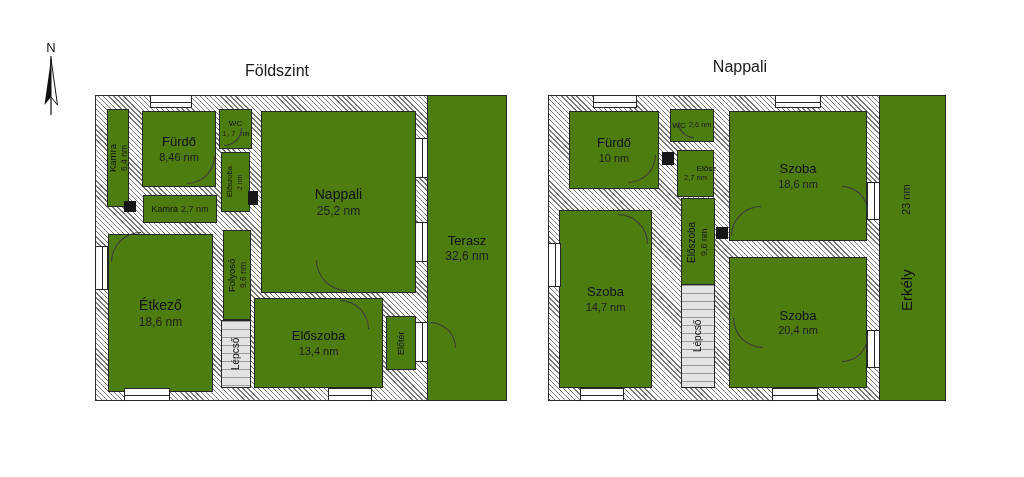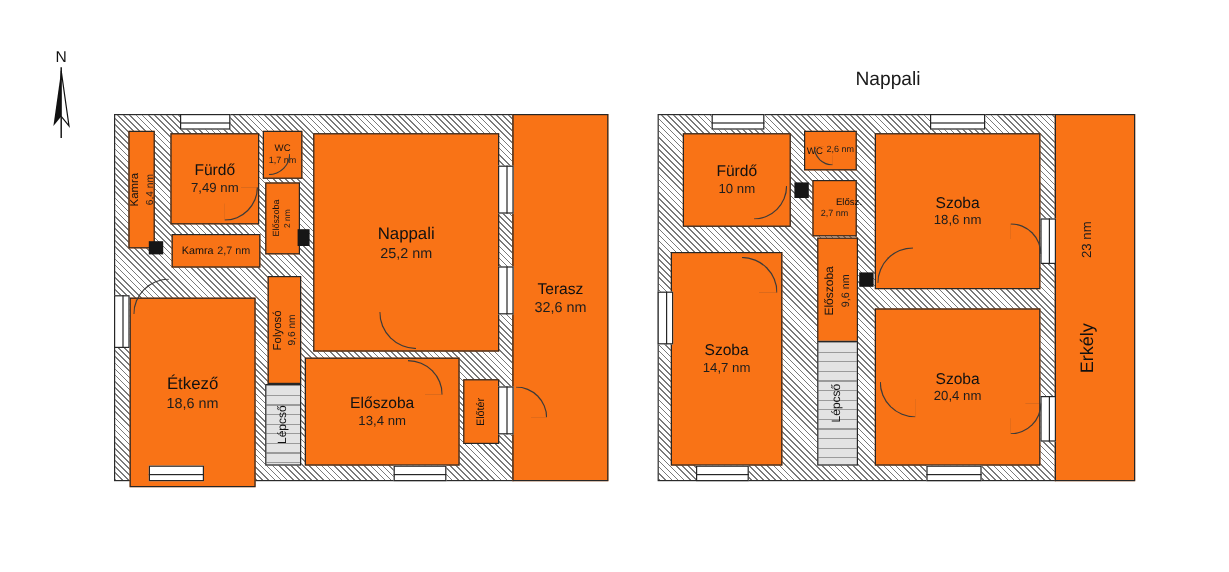--- a/index.html
+++ b/index.html
@@ -3,21 +3,21 @@
 <meta charset="utf-8">
 <style>
   * { margin:0; padding:0; box-sizing:border-box; }
   body { width:1024px; height:477px; background:#fff; font-family:"Liberation Sans", sans-serif; color:#111; }
   #canvas { position:relative; width:1024px; height:477px; background:#fff; overflow:hidden; }
   .abs { position:absolute; }
   .title { position:absolute; text-align:center; font-size:16px; color:#1a1a1a; }
   .hatch { position:absolute; background-color:#fff;
     background-image:repeating-linear-gradient(45deg,#7a7a7a 0,#7a7a7a 1px,transparent 1px,transparent 3.6px);
     border:1.6px solid #2b2b2b; }
-  .room { position:absolute; background:#f97316; border:1px solid #262626;
+  .room { position:absolute; background:#4d7c0f; border:1px solid #262626;
     display:flex; flex-direction:column; align-items:center; justify-content:center;
     gap:1px; text-align:center; }
   .room.row { flex-direction:row; gap:3px; }
   .room span { white-space:nowrap; line-height:1.18; }
   .rname { font-size:13px; }
   .rarea { font-size:11px; color:#1d1d1d; }
   .vtext { writing-mode:vertical-rl; transform:rotate(180deg); }
   .vtext span { display:block; }
   .stairs { background-color:#e3e3e3;
     background-image:repeating-linear-gradient(0deg,#9a9a9a 0,#9a9a9a 1px,transparent 1px,transparent 8px); }
@@ -38,59 +38,60 @@
 
   <div class="abs" style="left:28px;top:40px;width:46px;height:80px;display:flex;flex-direction:column;align-items:center;">
     <span style="font-size:13px;">N</span>
     <svg width="40" height="62" viewBox="0 0 40 62" style="display:block;">
       <line x1="20" y1="1" x2="20" y2="60" stroke="#111" stroke-width="1.2"></line>
       <polygon points="20,4 13.5,50 20,42" fill="#111"></polygon>
       <polygon points="20,4 26.5,50 20,42" fill="#ffffff" stroke="#111" stroke-width="1"></polygon>
     </svg>
   </div>
 
+  <div class="title" style="left:202px;top:62px;width:150px;">Földszint</div>
 
   <div class="hatch" style="left:95px;top:95px;width:333px;height:306px;"></div>
 
   <div class="room" style="left:427px;top:95px;width:80px;height:306px;">
     <span class="rname" style="font-size:13px;">Terasz</span>
     <span class="rarea" style="font-size:12px;">32,6 nm</span>
   </div>
 
   <div class="room vtext" style="left:107px;top:109px;width:22px;height:98px;">
     <span class="rname" style="font-size:9.5px;">Kamra</span>
     <span class="rarea" style="font-size:8.5px;">6,4 nm</span>
   </div>
 
   <div class="room" style="left:142px;top:111px;width:74px;height:76px;">
     <span class="rname">Fürdő</span>
-    <span class="rarea">7,49 nm</span>
+    <span class="rarea">8,46 nm</span>
   </div>
 
   <div class="room" style="left:219px;top:109px;width:33px;height:40px;">
     <span class="rname" style="font-size:8px;">WC</span>
-    <span class="rarea" style="font-size:7.5px;">1,7 nm</span>
+    <span class="rarea" style="font-size:7.5px;font-family:Liberation Mono, monospace;">1,7 nm</span>
   </div>
 
   <div class="room vtext" style="left:221px;top:152px;width:29px;height:60px;">
     <span class="rname" style="font-size:7.5px;">Előszoba</span>
     <span class="rarea" style="font-size:7px;">2 nm</span>
   </div>
 
   <div class="room row" style="left:143px;top:195px;width:74px;height:28px;">
     <span class="rname" style="font-size:9px;">Kamra</span>
     <span class="rarea" style="font-size:9px;">2,7 nm</span>
   </div>
 
   <div class="room" style="left:261px;top:111px;width:155px;height:182px;">
     <span class="rname" style="font-size:14px;">Nappali</span>
     <span class="rarea" style="font-size:12px;">25,2 nm</span>
   </div>
 
-  <div class="room" style="left:108px;top:248px;width:105px;height:158px;">
+  <div class="room" style="left:108px;top:234px;width:105px;height:158px;">
     <span class="rname" style="font-size:14px;">Étkező</span>
     <span class="rarea" style="font-size:12px;">18,6 nm</span>
   </div>
 
   <div class="room vtext" style="left:223px;top:230px;width:28px;height:90px;">
     <span class="rname" style="font-size:9.5px;">Folyosó</span>
     <span class="rarea" style="font-size:8.5px;">9,6 nm</span>
   </div>
 
   <div class="room vtext stairs" style="left:221px;top:320px;width:30px;height:68px;">

